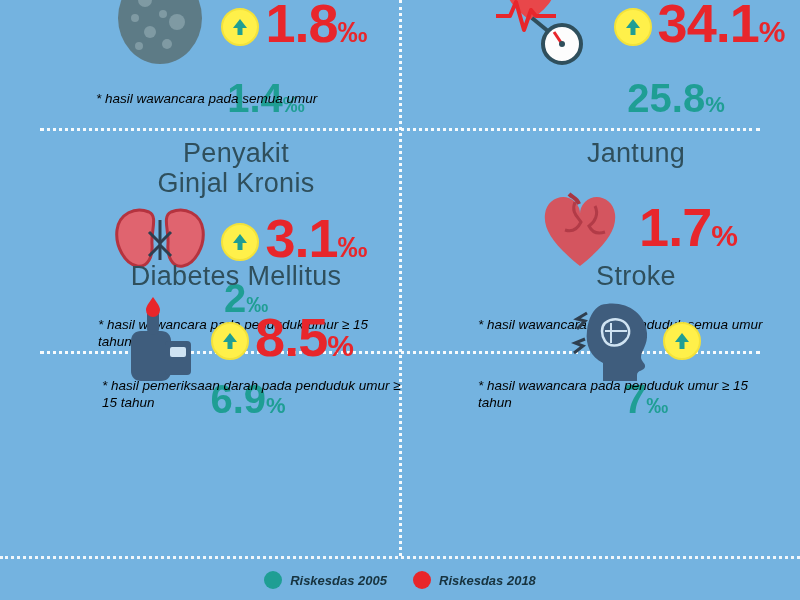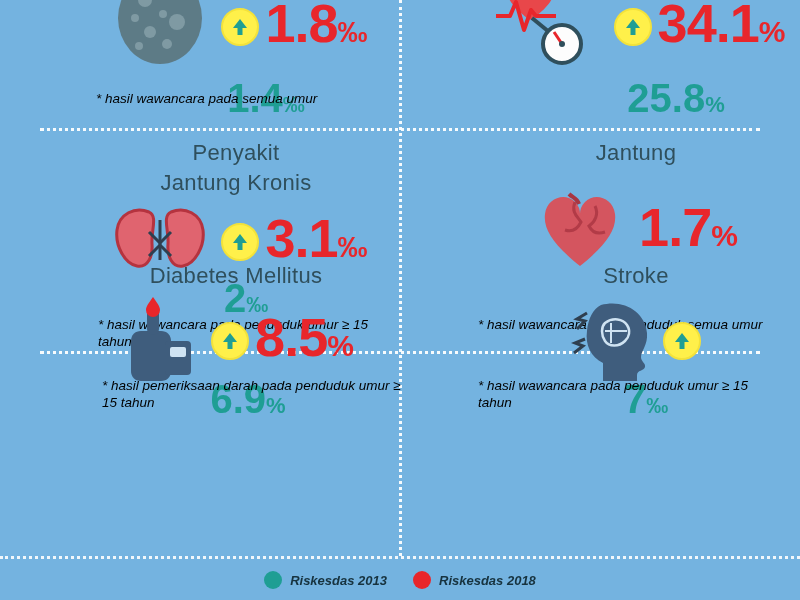--- a/index.html
+++ b/index.html
@@ -26,21 +26,21 @@
     position:absolute;left:40px;width:720px;height:0;
     border-top:3px dotted #ffffff;opacity:.95;
   }
   .h1{top:128px;}
   .h2{top:351px;}
   .hfoot{top:556px;left:0;width:800px;border-top:3px dotted #ffffff;opacity:.9;}
 
   .title{
     text-align:center;
     color:#2f4f5c;
-    font-size:22px;
+    font-size:27px;
     line-height:30px;
     font-weight:400;
     letter-spacing:.3px;
     padding-top:8px;
   }
   .row{
     display:flex;align-items:center;justify-content:center;
     gap:6px;
   }
   .icon{flex:0 0 auto;}
@@ -149,21 +149,21 @@
     <div class="row" style="margin-top:-6px;padding-left:80px;align-items:flex-end;">
       <span class="small">
         <span>25.8</span><span class="unit">%</span>
       </span>
     </div>
   </div>
 
   <div class="cell">
     <div class="title">
       <div>Penyakit</div>
-      <div>Jantung Kronis</div>
+      <div>Ginjal Kronis</div>
     </div>
     <div class="row" style="margin-top:4px;">
       <span class="icon">
         <svg width="110" height="76" viewBox="0 0 110 76">
           <path d="M44 10 c-14-6-30 2-32 18 c-2 16 8 34 20 36 c11 2 16-10 15-22 c-1-13 6-28 -3-32z" fill="#e0646f" stroke="#b5333f" stroke-width="3"></path>
           <path d="M66 10 c14-6 30 2 32 18 c2 16-8 34-20 36 c-11 2-16-10-15-22 c1-13-6-28 3-32z" fill="#e0646f" stroke="#b5333f" stroke-width="3"></path>
           <path d="M44 30 l12 12 M56 42 l-12 12 M66 30 l-12 12 M54 42 l12 12" stroke="#2f3f4f" stroke-width="3" fill="none"></path>
           <path d="M55 18 v40" stroke="#2f3f4f" stroke-width="3"></path>
         </svg>
       </span>
@@ -261,19 +261,19 @@
       </span>
     </div>
     <div class="note" style="left:42px;top:124px;width:290px;">* hasil wawancara pada penduduk umur ≥ 15 tahun</div>
   </div>
 
 </div>
 
 <div class="legend">
   <div class="legend-item">
     <span class="dot teal"></span>
-    <span class="legend-label">Riskesdas 2013</span>
+    <span class="legend-label">Riskesdas 2005</span>
   </div>
   <div class="legend-item">
     <span class="dot red"></span>
     <span class="legend-label">Riskesdas 2018</span>
   </div>
 </div>
 
 </body></html>

